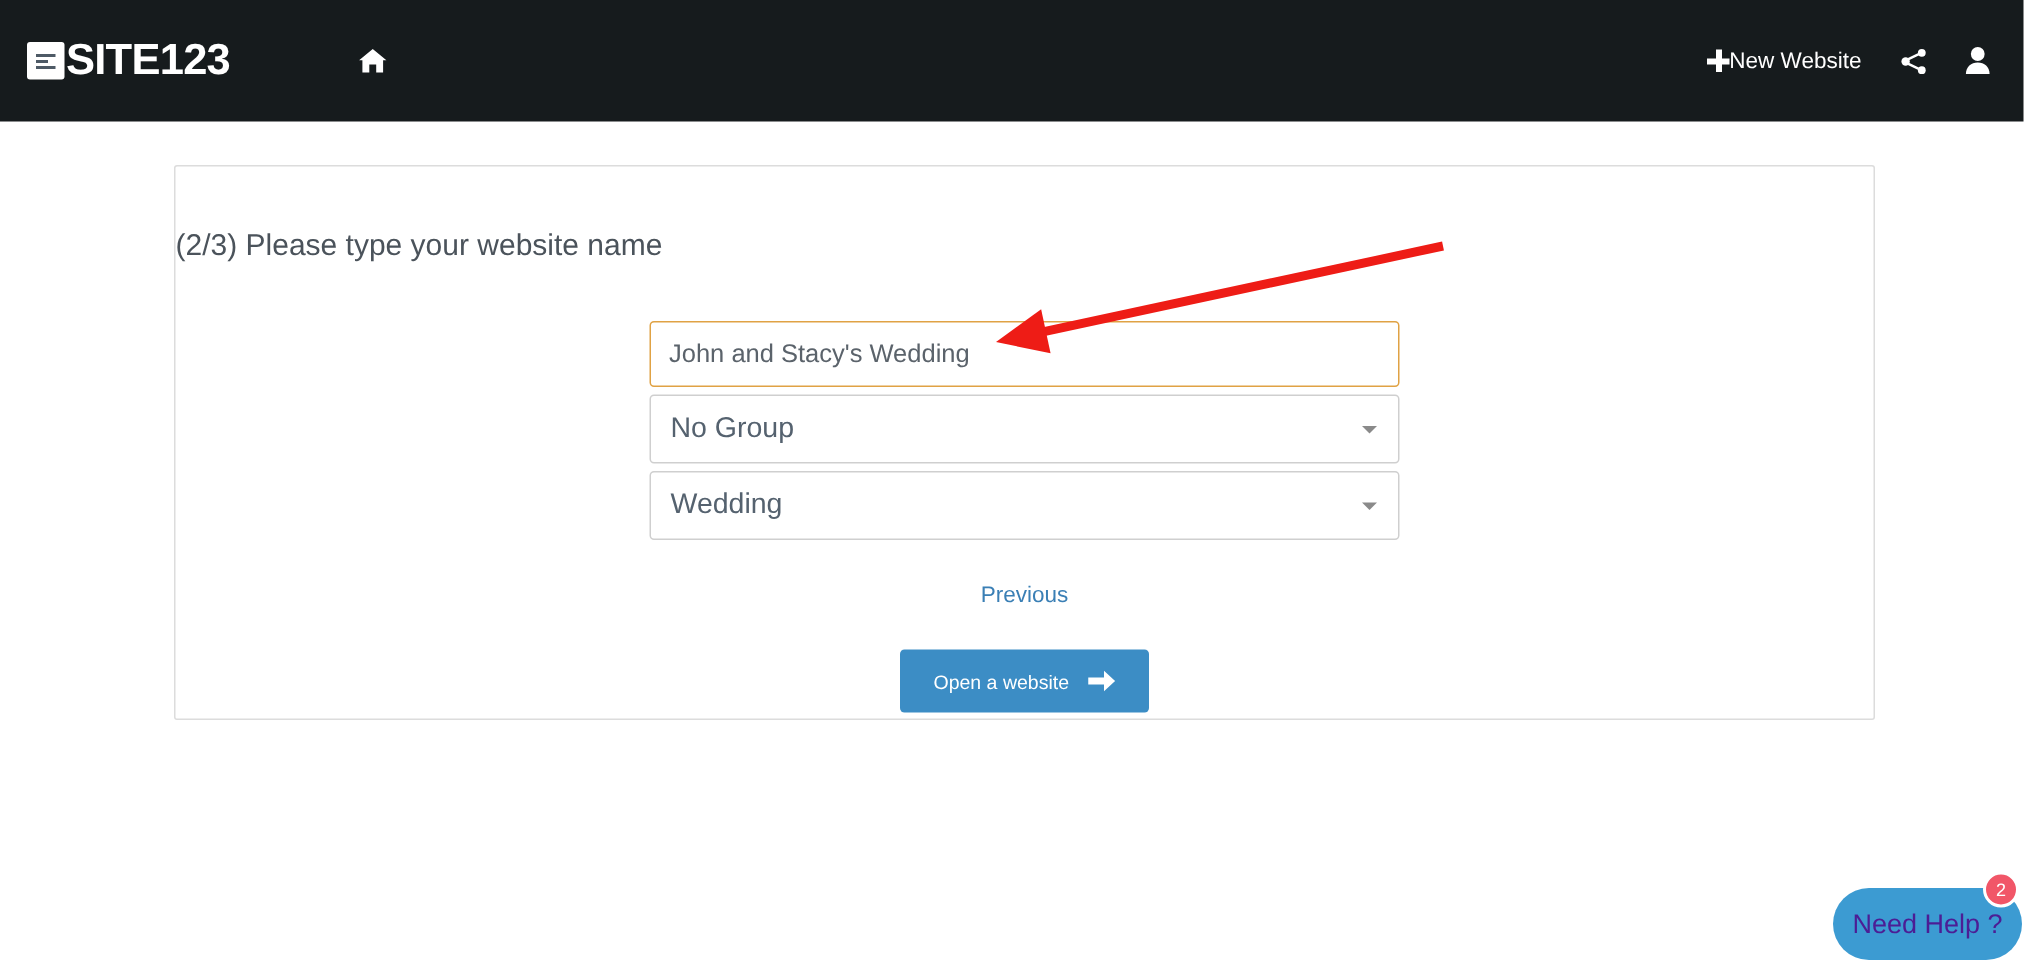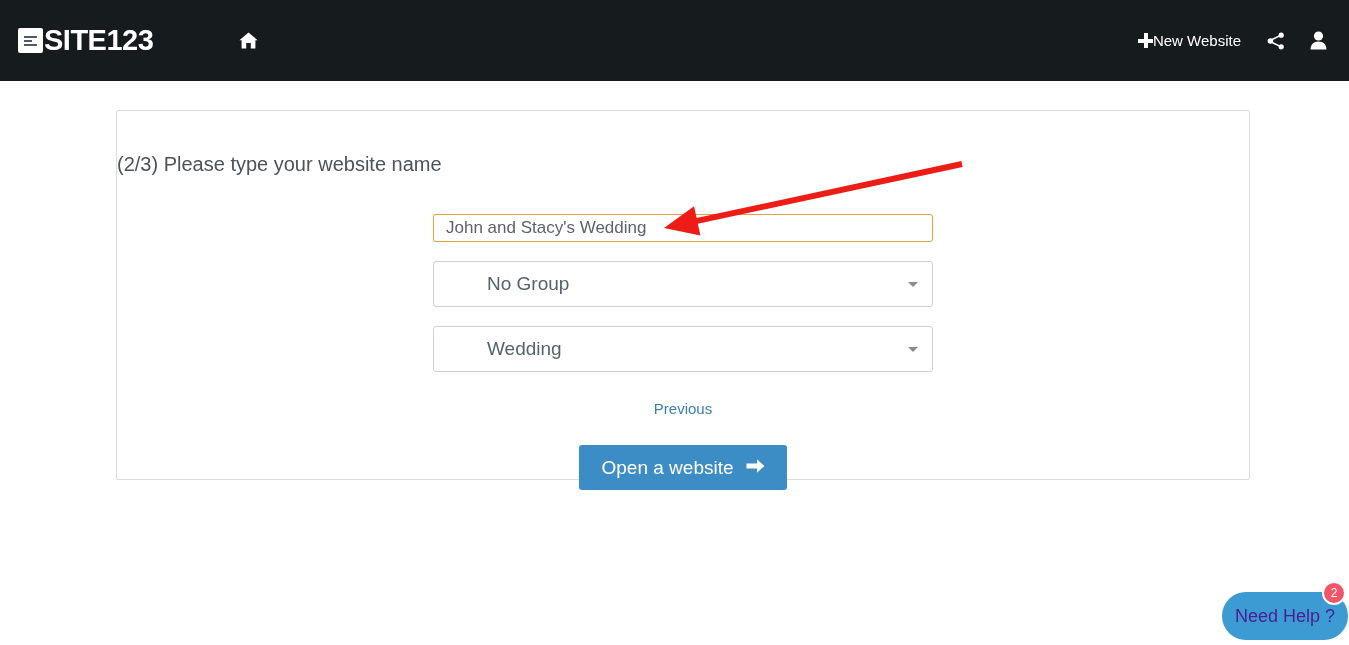--- a/index.html
+++ b/index.html
@@ -114,43 +114,42 @@
     line-height: 1;
   }
 
   .field-wrap {
     width: 500px;
     margin: 0 auto;
   }
   .name-input {
     display: block;
     width: 500px;
-    height: 28px;
+    height: 44px;
     margin-top: 40px;
     padding: 6px 12px;
     font-family: "Liberation Sans", sans-serif;
     font-size: 17px;
     color: #5b636b;
     background: #ffffff;
     border: 1px solid #e0a244;
     border-radius: 3px;
     outline: none;
   }
   .select-box {
     position: relative;
     width: 500px;
     height: 46px;
-    margin-top: 19px;
+    margin-top: 5px;
     border: 1px solid #cfcfcf;
     border-radius: 3px;
     background: #ffffff;
     display: flex;
     align-items: center;
     cursor: pointer;
-    padding-left: 40px;
   }
   .select-label {
     font-size: 19px;
     color: #55626f;
     padding-left: 13px;
   }
   .caret {
     position: absolute;
     right: 14px;
     top: 50%;
@@ -175,26 +174,27 @@
     font-size: 15px;
     text-decoration: none;
     background: none;
     border: none;
     font-family: "Liberation Sans", sans-serif;
     cursor: pointer;
     padding: 0;
   }
   .primary-btn {
     display: flex;
+    align-items: center;
     gap: 12px;
     background: #3c8dc5;
     border: none;
     border-radius: 3px;
     color: #ffffff;
-    font-size: 19px;
+    font-size: 13px;
     font-family: "Liberation Sans", sans-serif;
     padding: 13px 22px;
     cursor: pointer;
     line-height: 1;
   }
 
   
   .annotation {
     position: absolute;
     left: 0; top: 0;

